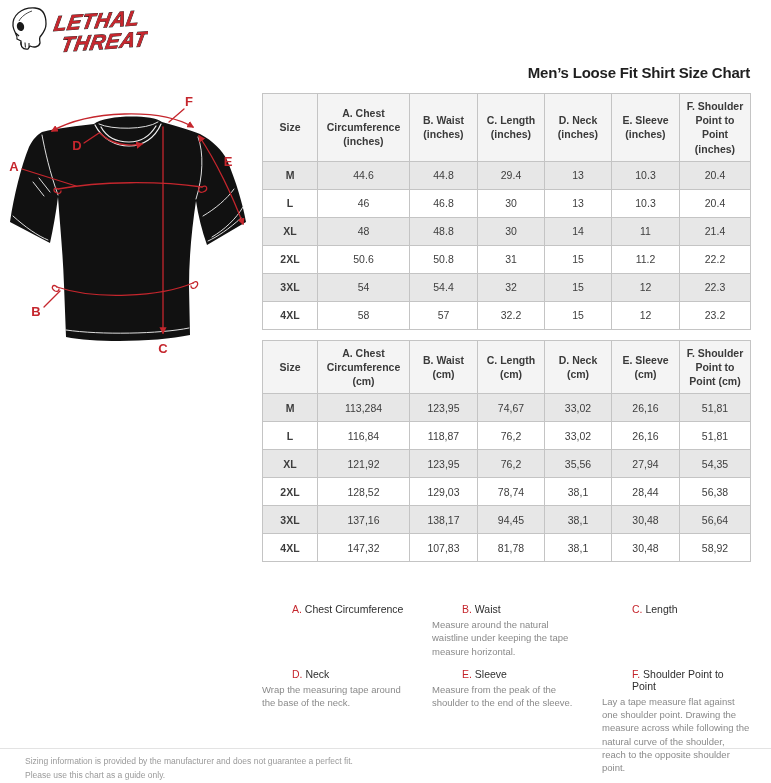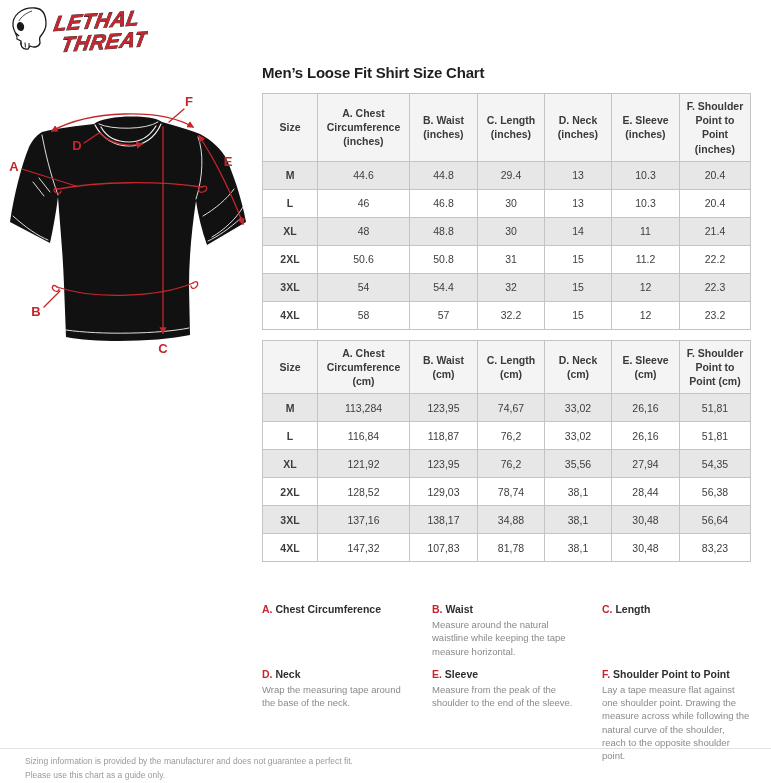--- a/index.html
+++ b/index.html
@@ -20,33 +20,33 @@
   svg{font-family:inherit;}
   .red-line{stroke:var(--accent-red);fill:none;stroke-width:1.3;stroke-linecap:round;}
   .red-fill{fill:var(--accent-red);}
   .red-label{fill:var(--accent-red);font-weight:bold;font-size:13px;}
   .white-seam{stroke:#dedede;fill:none;stroke-width:1;stroke-linecap:round;}
   .collar-seam{stroke:#f0f0f0;fill:none;stroke-width:1.2;stroke-linecap:round;}
   .logo-text{fill:var(--accent-red);stroke:#1a1a1a;stroke-width:0.8;paint-order:stroke;
     font-weight:bold;font-style:italic;font-size:21px;letter-spacing:0.5px;}
 
   .content{position:absolute;left:262px;top:60px;width:488px;height:700px;}
-  .chart-title{font-size:15px;font-weight:bold;color:#1f1f1f;margin:4px 0 12px 0;letter-spacing:-0.2px;}
+  .chart-title{font-size:15px;font-weight:bold;color:#1f1f1f;margin:4px 0 12px 0;letter-spacing:-0.2px;text-align:right;}
   table{border-collapse:collapse;table-layout:fixed;width:488px;margin:0 0 10px 0;}
   th,td{border:1px solid var(--table-border);text-align:center;vertical-align:middle;}
   th{background:var(--table-header-bg);font-size:10.5px;font-weight:bold;color:#3a3a3a;
      padding:5px 6px;line-height:1.35;}
   td{font-size:10.5px;color:#3d3d3d;height:28px;padding:2px 3px;}
   tbody tr:nth-child(odd){background:var(--table-stripe);}
   tbody td:first-child{font-weight:bold;}
 
   .howto{position:absolute;left:0;top:543px;width:488px;}
   .howto-title{font-size:13.5px;font-weight:bold;color:#1f1f1f;margin:0 0 9px 0;letter-spacing:-0.2px;}
   .measure-grid{display:grid;grid-template-columns:repeat(3,1fr);column-gap:22px;row-gap:10px;}
-  .m-title{font-size:10.5px;font-weight:bold;color:#2e2e2e;margin-bottom:3px;}
+  .m-title{font-size:10.5px;font-weight:normal;color:#2e2e2e;margin-bottom:3px;margin-left:30px;}
   .m-letter{color:var(--accent-red);}
   .m-desc{font-size:9.5px;color:#8a8a8a;line-height:1.4;}
 
   .divider{position:absolute;left:0;top:748px;width:771px;border-top:1px solid #e3e3e3;}
   .footer{position:absolute;left:25px;top:755px;font-size:8.5px;color:#9a9a9a;line-height:1.6;}
 </style>
 </head>
 <body>
 
 <div class="logo">
@@ -266,46 +266,46 @@
           <td>129,03</td>
           <td>78,74</td>
           <td>38,1</td>
           <td>28,44</td>
           <td>56,38</td>
         </tr>
         <tr>
           <td>3XL</td>
           <td>137,16</td>
           <td>138,17</td>
-          <td>34,88</td>
+          <td>94,45</td>
           <td>38,1</td>
           <td>30,48</td>
           <td>56,64</td>
         </tr>
         <tr>
           <td>4XL</td>
           <td>147,32</td>
           <td>107,83</td>
           <td>81,78</td>
           <td>38,1</td>
           <td>30,48</td>
-          <td>83,23</td>
+          <td>58,92</td>
         </tr>
       </tbody>
     </table>
 
   <div class="howto">
     <div class="measure-grid">
   <div class="m-item">
     <div class="m-title"><span class="m-letter">A.</span><span class="m-name"> Chest Circumference</span></div>
   </div>
 
   <div class="m-item">
     <div class="m-title"><span class="m-letter">B.</span><span class="m-name"> Waist</span></div>
-    <div class="m-desc">Measure around the natural waistline while keeping the tape measure horizontal.</div>
+    <div class="m-desc">Measure around the natural waistline under keeping the tape measure horizontal.</div>
   </div>
 
   <div class="m-item">
     <div class="m-title"><span class="m-letter">C.</span><span class="m-name"> Length</span></div>
   </div>
 
   <div class="m-item">
     <div class="m-title"><span class="m-letter">D.</span><span class="m-name"> Neck</span></div>
     <div class="m-desc">Wrap the measuring tape around the base of the neck.</div>
   </div>

